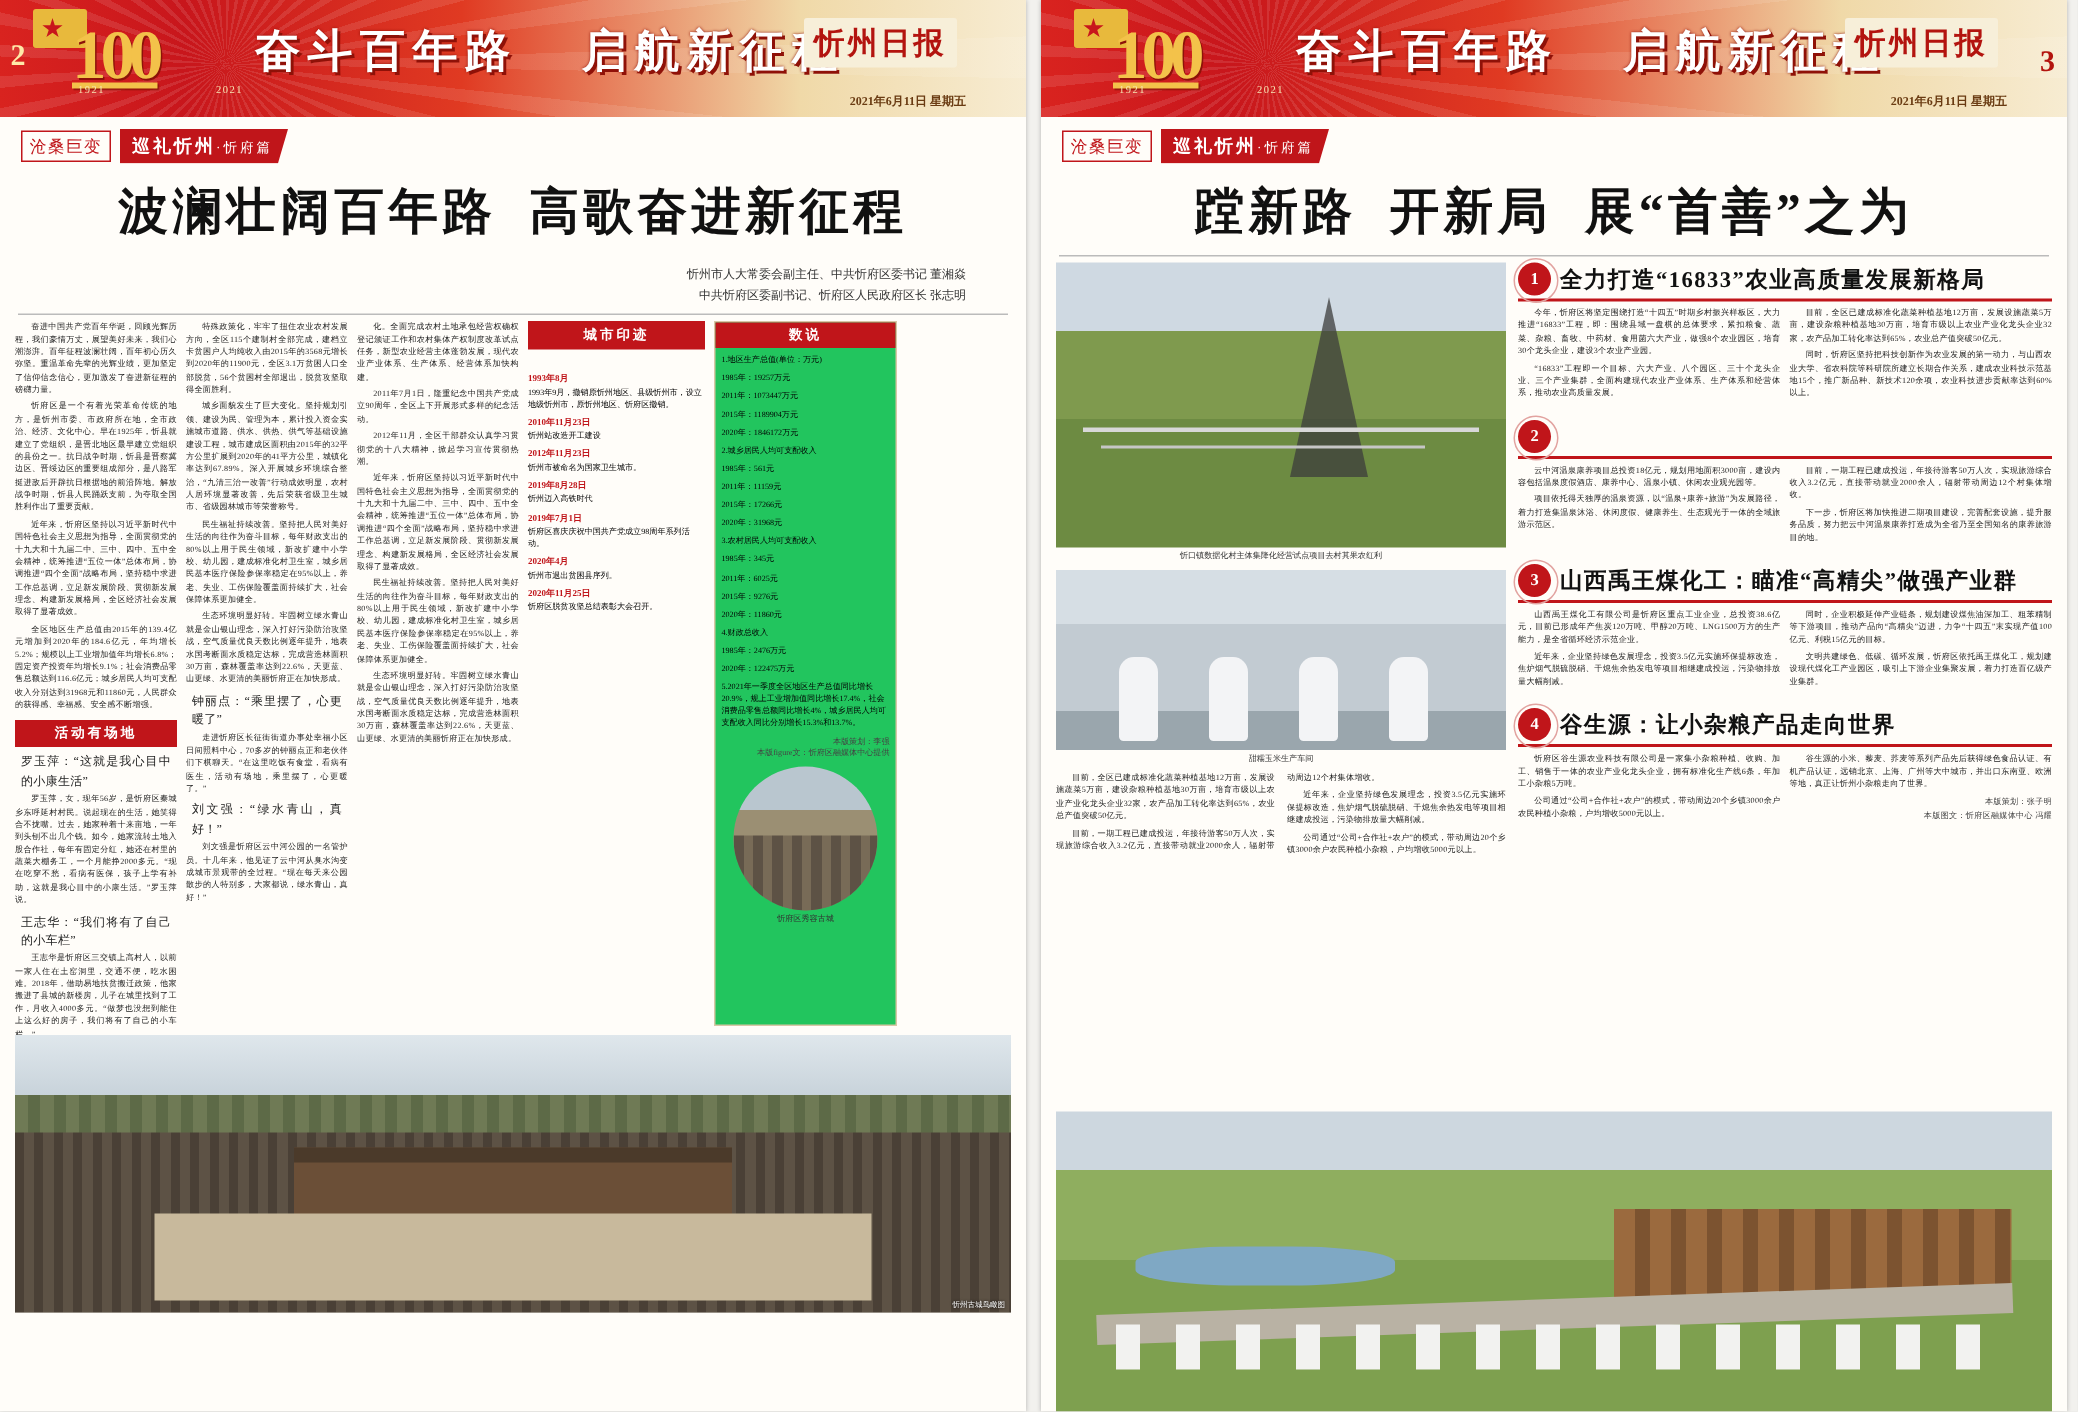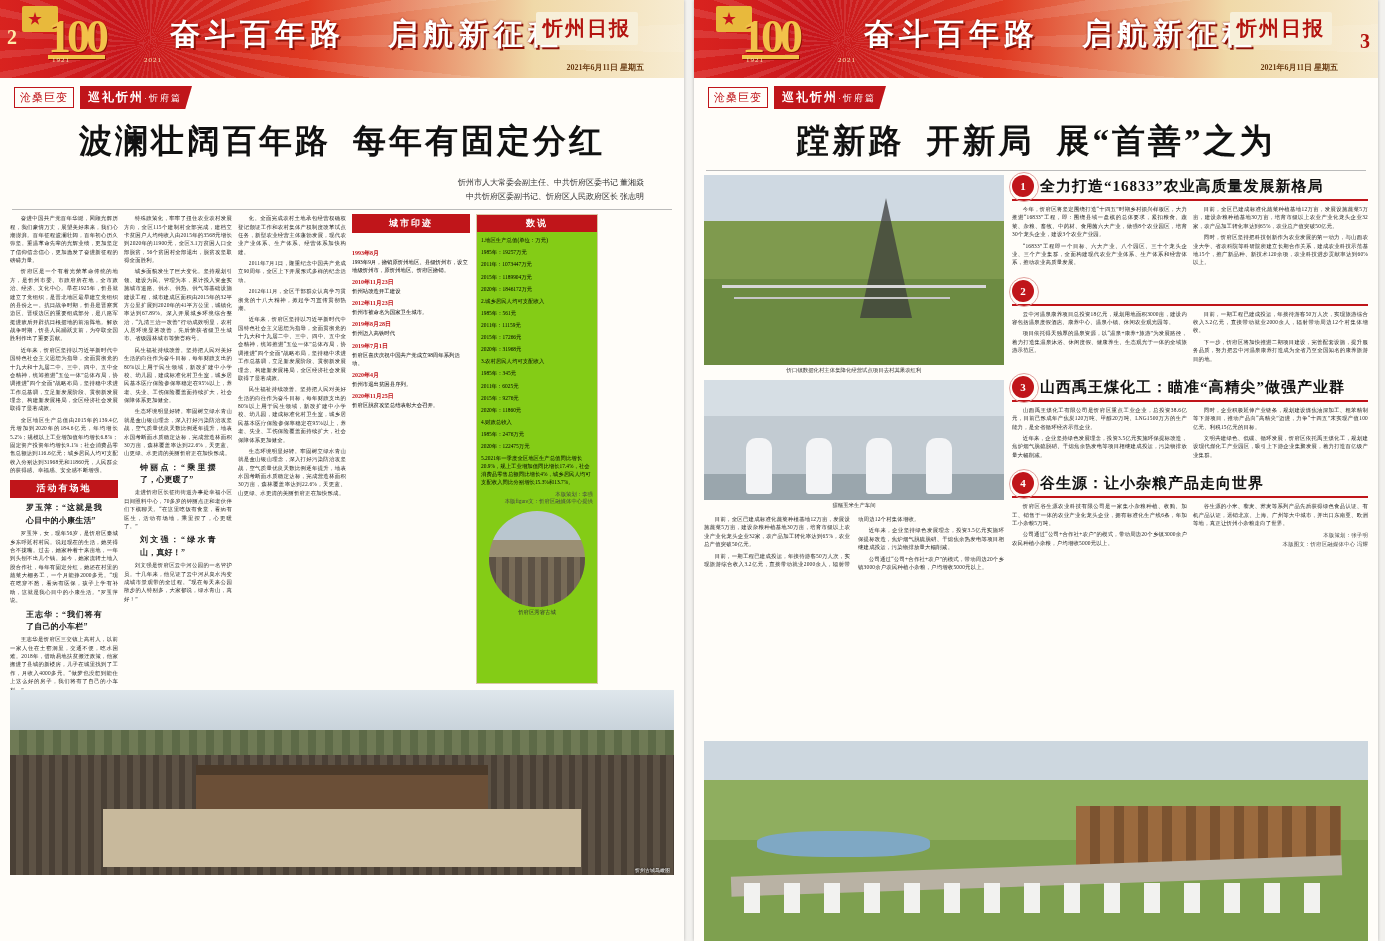--- a/index.html
+++ b/index.html
@@ -40,24 +40,24 @@
   .headline{text-align:center;font-size:33px;font-weight:bold;color:#111;letter-spacing:3px;
     margin:10px 8px 6px;font-family:"Liberation Serif",serif;}
   .headline .gap{display:inline-block;width:22px;}
   .byline{text-align:right;font-size:8px;color:#333;line-height:1.7;margin:12px 40px 6px;}
   .hr-thin{border:0;border-top:1px solid #bbb;margin:4px 12px;}
 
   
   .cols{display:flex;gap:6px;padding:0 10px;box-sizing:border-box;}
   .col{font-size:5.4px;line-height:1.55;color:#222;text-align:justify;letter-spacing:.2px;}
   .col p{margin:0 0 3px;text-indent:2em;}
-  .sub-italic{font-size:8px;font-weight:bold;margin:4px 16px 2px;}
+  .sub-italic{font-size:8px;font-weight:normal;margin:4px 4px 2px;}
   .redbox{background:#c0151a;color:#fff;font-size:9px;font-weight:bold;text-align:center;
     padding:4px 2px;letter-spacing:2px;line-height:1.2;width:26px;}
-  .boxcol{border:1px solid #d8c7a6;background:#84cc16;padding:4px;box-sizing:border-box;}
+  .boxcol{border:1px solid #d8c7a6;background:#22c55e;padding:4px;box-sizing:border-box;}
   .boxcol .bhead{background:#c0151a;color:#fff;text-align:center;font-size:9px;font-weight:bold;
     padding:2px;margin:-4px -4px 4px;letter-spacing:2px;}
   .tl-item{font-size:5.4px;line-height:1.5;margin-bottom:4px;}
   .tl-date{font-weight:bold;color:#c0151a;display:block;font-size:6px;}
   .sect-title{background:#c0151a;color:#fff;font-size:9px;font-weight:bold;text-align:center;padding:2px 0;letter-spacing:2px;}
 
   
   .photo{position:relative;overflow:hidden;background:#8a9aa5;}
   .cap{position:absolute;right:4px;bottom:2px;font-size:5px;color:#fff;text-shadow:0 0 2px #000;}
   .cap-dark{color:#333;text-shadow:none;position:static;display:block;text-align:center;font-size:5.4px;margin-top:2px;}
@@ -137,21 +137,21 @@
     </div>
 
     <div class="collabel">
       <span class="cl-box">沧桑巨变</span>
       <span class="cl-red">
         <span>巡礼忻州</span><small>·忻府篇</small>
       </span>
     </div>
 
     <div class="headline">
-      <span>波澜壮阔百年路</span><span class="gap"></span><span>每年有固定分红</span>
+      <span>波澜壮阔百年路</span><span class="gap"></span><span>高歌奋进新征程</span>
     </div>
     <div class="byline" style="white-space:pre-line">忻州市人大常委会副主任、中共忻府区委书记 董湘焱
 中共忻府区委副书记、忻府区人民政府区长 张志明</div>
     <hr class="hr-thin">
 
     <div class="cols" style="height:470px">
 
       <div class="col" style="width:108px">
         <p>奋进中国共产党百年华诞，回顾光辉历程，我们豪情万丈，展望美好未来，我们心潮澎湃。百年征程波澜壮阔，百年初心历久弥坚。重温革命先辈的光辉业绩，更加坚定了信仰信念信心，更加激发了奋进新征程的磅礴力量。</p>
         <p>忻府区是一个有着光荣革命传统的地方，是忻州市委、市政府所在地，全市政治、经济、文化中心。早在1925年，忻县就建立了党组织，是晋北地区最早建立党组织的县份之一。抗日战争时期，忻县是晋察冀边区、晋绥边区的重要组成部分，是八路军挺进敌后开辟抗日根据地的前沿阵地。解放战争时期，忻县人民踊跃支前，为夺取全国胜利作出了重要贡献。</p>

